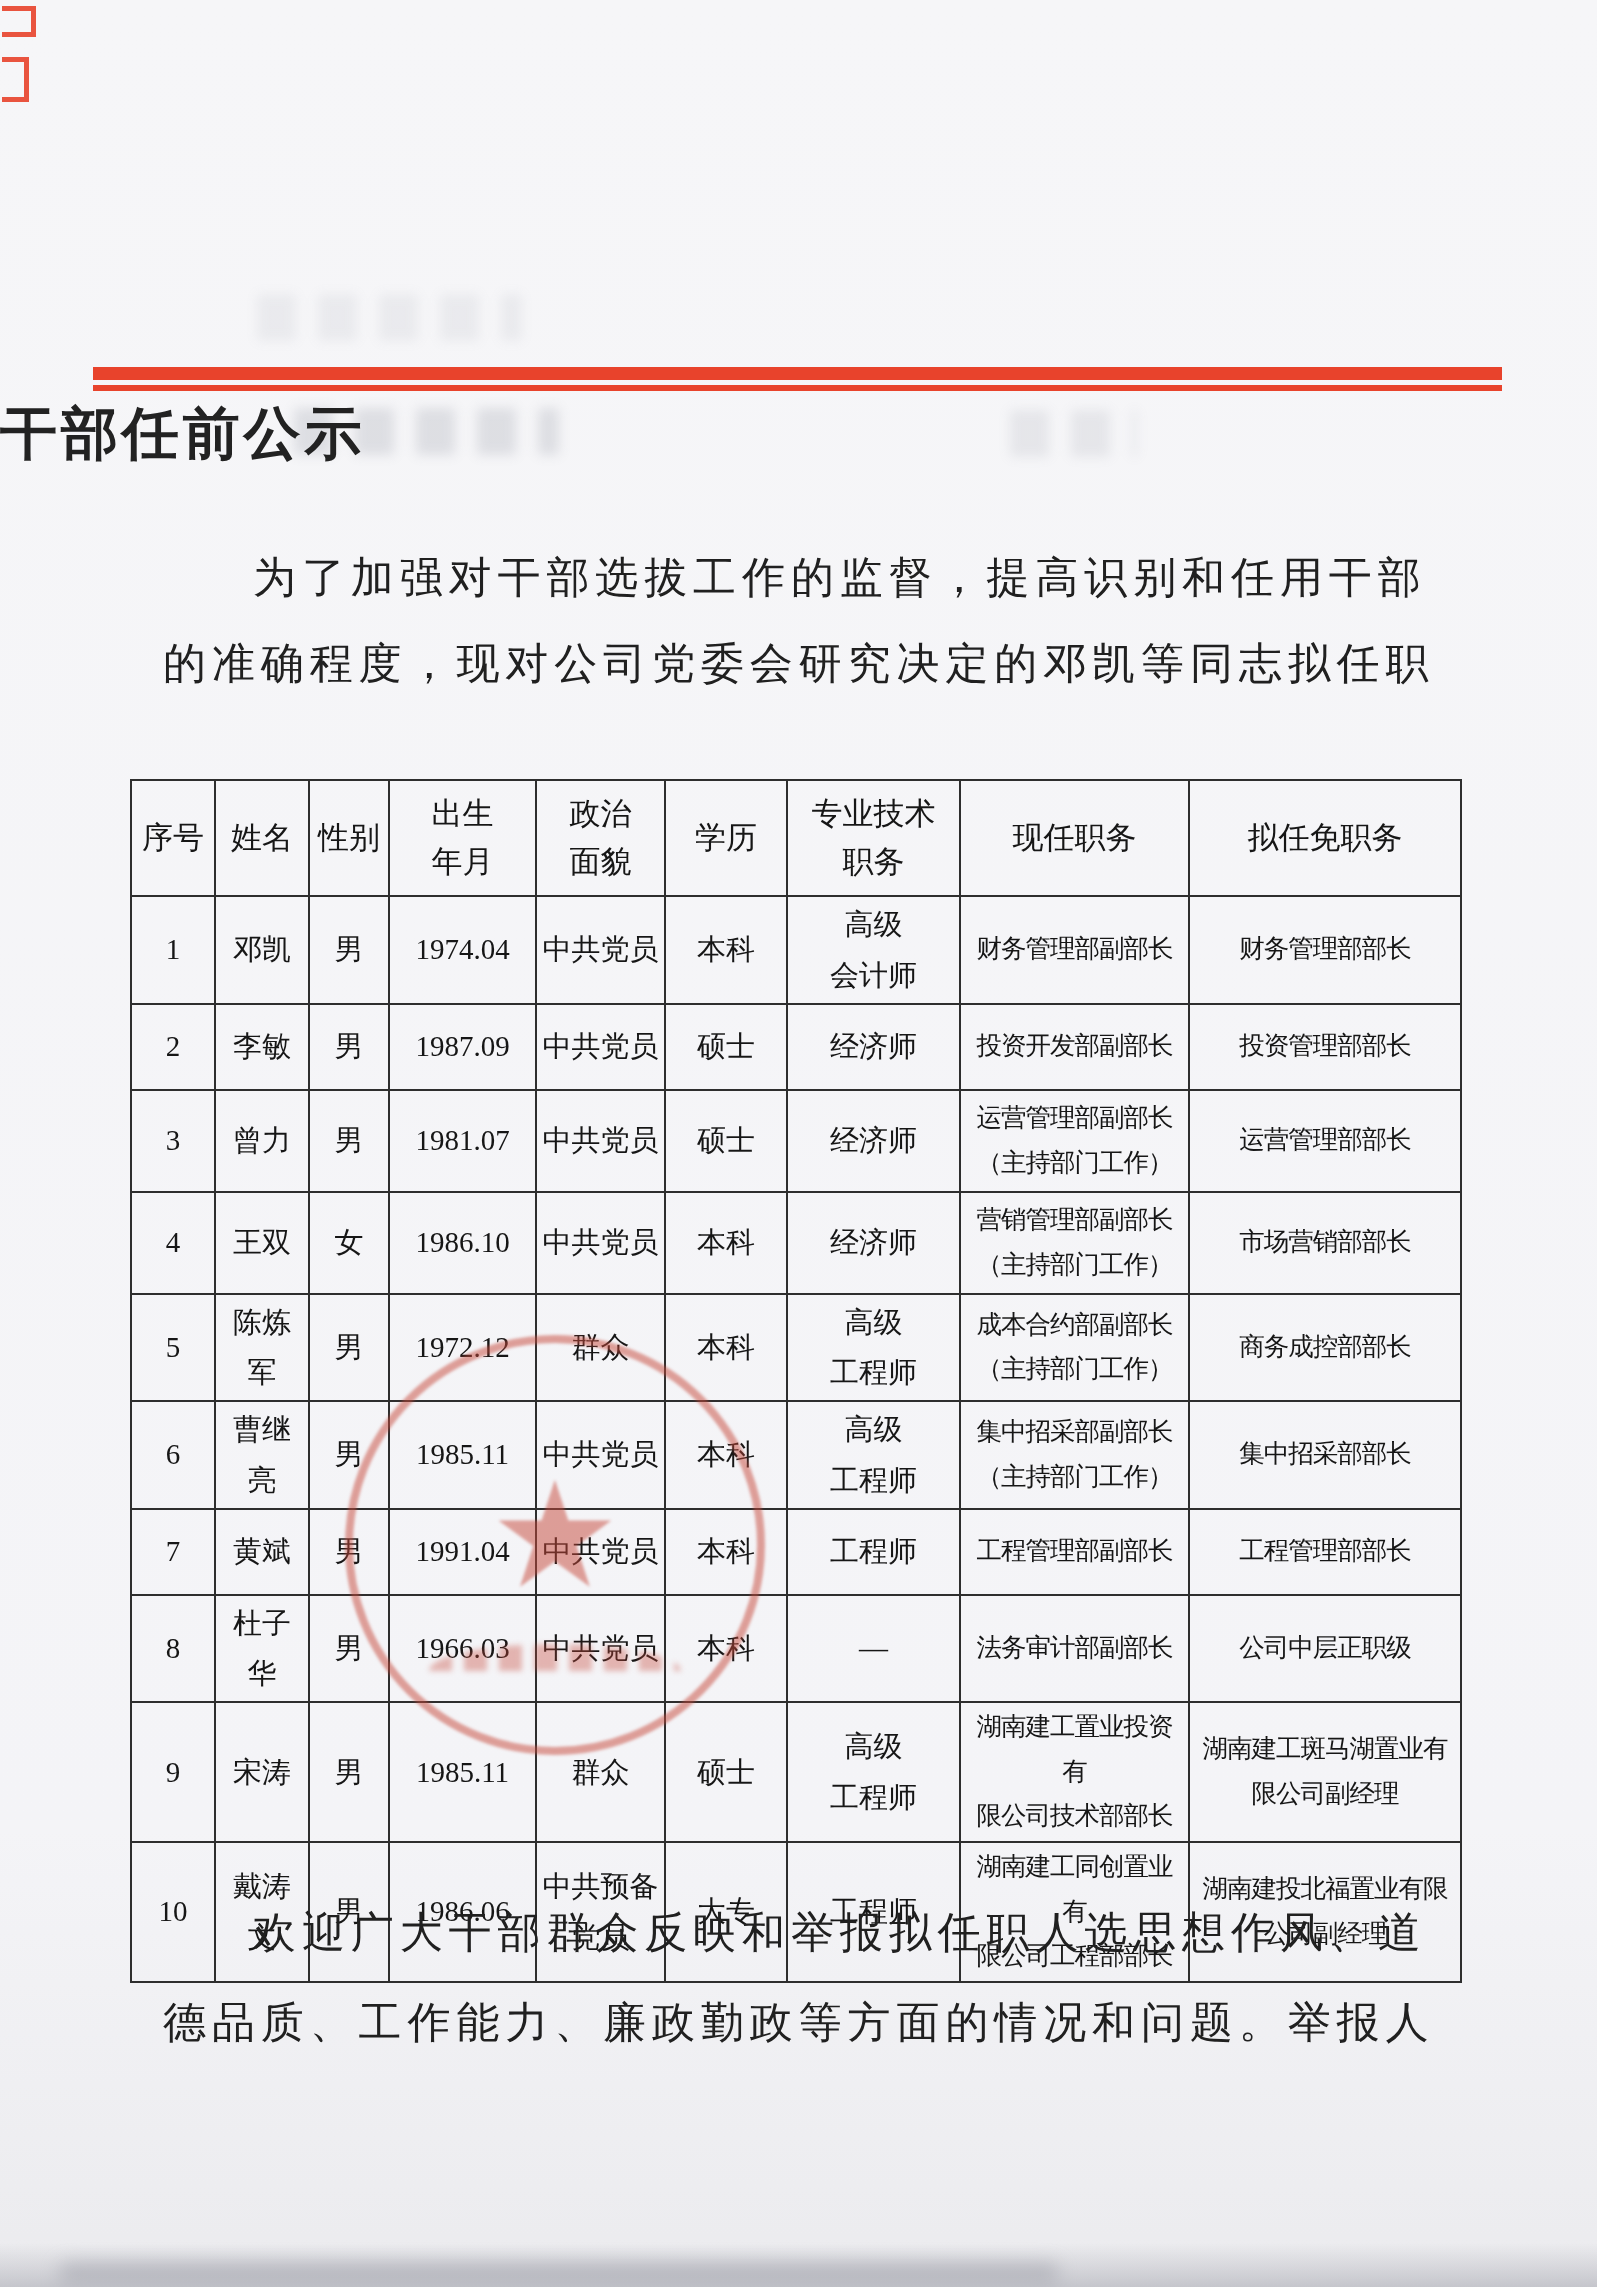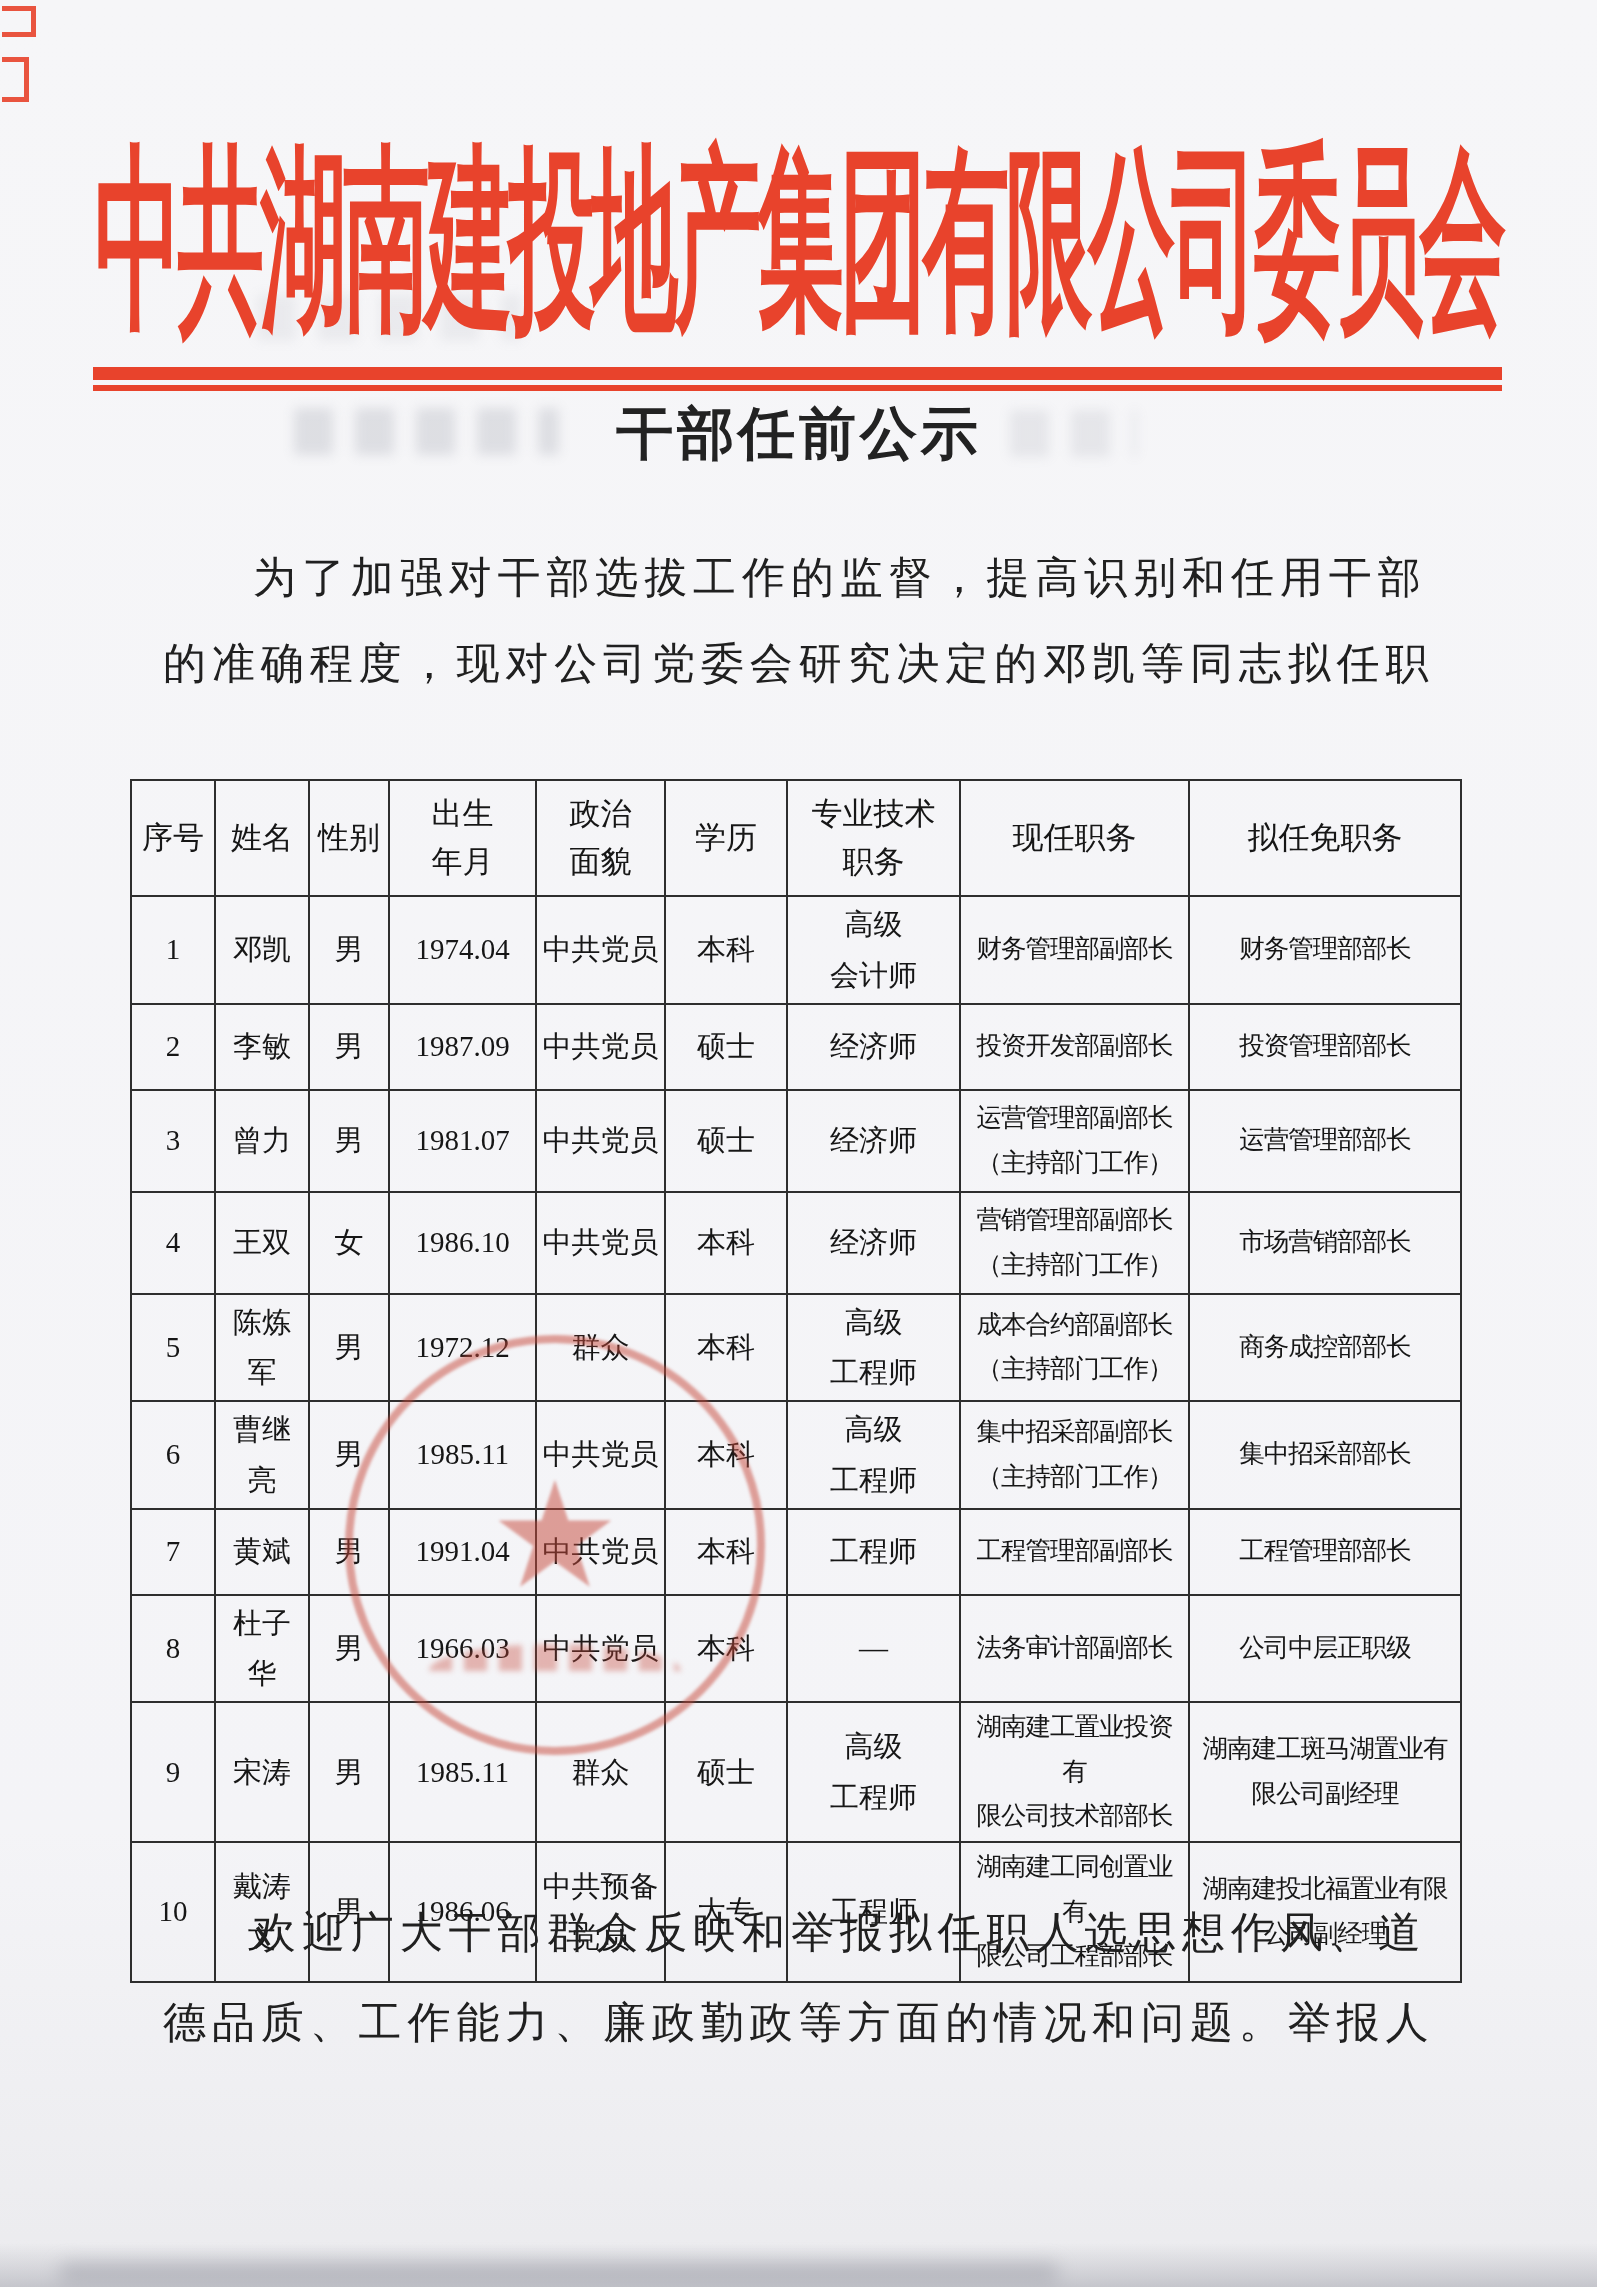--- a/index.html
+++ b/index.html
@@ -10,21 +10,21 @@
   }
 
   
   .org-title-wrap { position:absolute; left:0; right:0; top:127px; height:227px;
     display:flex; align-items:center; justify-content:center; }
   .org-title { font-size:98px; font-weight:700; color:#e8432c; white-space:nowrap;
     letter-spacing:-3.9px; transform:scale(0.88,2.02); line-height:1; }
   .rule { position:absolute; left:93px; right:96px; background:#e8432c; }
   .rule-thick { top:367px; height:12.7px; }
   .rule-thin  { top:385px; height:5.9px; }
-  .doc-title { position:absolute; left:0; right:0; top:396px; text-align:center;
+  .doc-title { position:absolute; left:0; right:0; top:396px; 
     font-size:57px; font-weight:700; letter-spacing:3.9px; color:#222; }
 
   
   .para { position:absolute; left:163px; width:1280px; font-size:43px; color:#202020;
     letter-spacing:5.9px; }
   .para .line { height:86px; line-height:86px; white-space:nowrap; }
   .para .indent { text-indent:90px; }
   .intro { top:535px; }
   .closing { top:1888px; }
   .closing .line { height:90px; line-height:90px; }
@@ -73,23 +73,20 @@
 <body>
 
 <div class="page">
 
   <div class="artifact artifact-a"></div>
   <div class="artifact artifact-b"></div>
   <div class="ghost ghost-1"></div>
   <div class="ghost ghost-2"></div>
   <div class="ghost ghost-3"></div>
 
-  <div class="org-title-wrap">
-    <div class="org-title">中共湖南建投地产集团有限公司委员会</div>
-  </div>
   <div class="rule rule-thick"></div>
   <div class="rule rule-thin"></div>
 
   <div class="doc-title">干部任前公示</div>
 
   <div class="para intro">
     <div class="line indent">为了加强对干部选拔工作的监督，提高识别和任用干部</div>
     <div class="line">的准确程度，现对公司党委会研究决定的邓凯等同志拟任职</div>
   </div>
 

